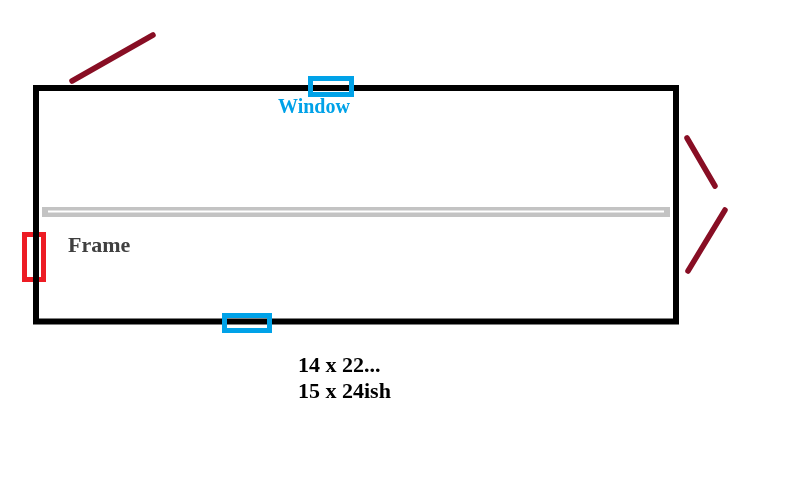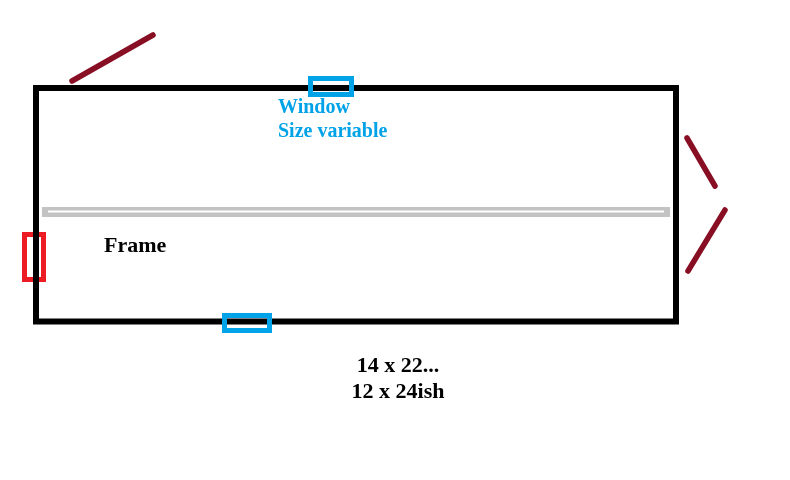--- a/index.html
+++ b/index.html
@@ -38,21 +38,21 @@
     top: 231px;
     font-size: 22px;
     line-height: 27px;
   }
   .label-dims {
     left: 298px;
     top: 352px;
     width: 200px;
     font-size: 22px;
     line-height: 26px;
-    text-align: center;
+    text-align: left;
     white-space: normal;
   }
 </style>
 </head>
 <body>
 
 <div id="canvas">
 
   <svg id="sketch-svg" viewBox="0 0 790 480" xmlns="http://www.w3.org/2000/svg">
 
@@ -66,25 +66,24 @@
     <rect x="310.5" y="78.5" width="41" height="16" fill="none" stroke-width="5" stroke="#00A2E8"></rect>
     <rect x="224.5" y="315.5" width="45" height="15" fill="none" stroke-width="5" stroke="#00A2E8"></rect>
 
     <line x1="72" y1="81" x2="153" y2="35" stroke-width="5.5" stroke-linecap="round" stroke="#880E24"></line>
     <line x1="687" y1="138" x2="715" y2="186" stroke-width="5.5" stroke-linecap="round" stroke="#880E24"></line>
     <line x1="725" y1="210" x2="688" y2="271" stroke-width="5.5" stroke-linecap="round" stroke="#880E24"></line>
   </svg>
 
   <div class="label label-window" style="color: rgb(0, 162, 232);">
     <div>Window</div>
-    <div>Size variable</div>
   </div>
 
-  <div class="label label-ac" style="color: #000000; margin-left: 36px;">
+  <div class="label label-ac" style="color: #404040;">
     <div>Frame</div>
   </div>
 
   <div class="label label-dims" style="color: rgb(0, 0, 0);">
     <div>14 x 22...</div>
-    <div>12 x 24ish</div>
+    <div>15 x 24ish</div>
   </div>
 
 </div>
 
 </body></html>

